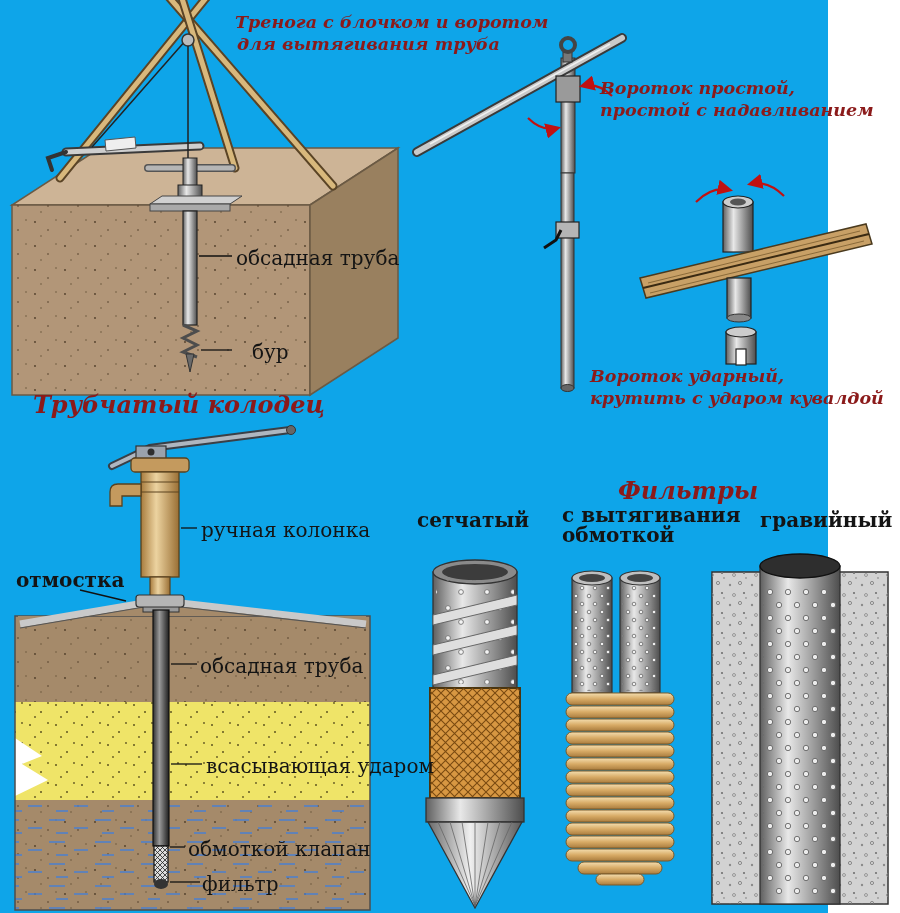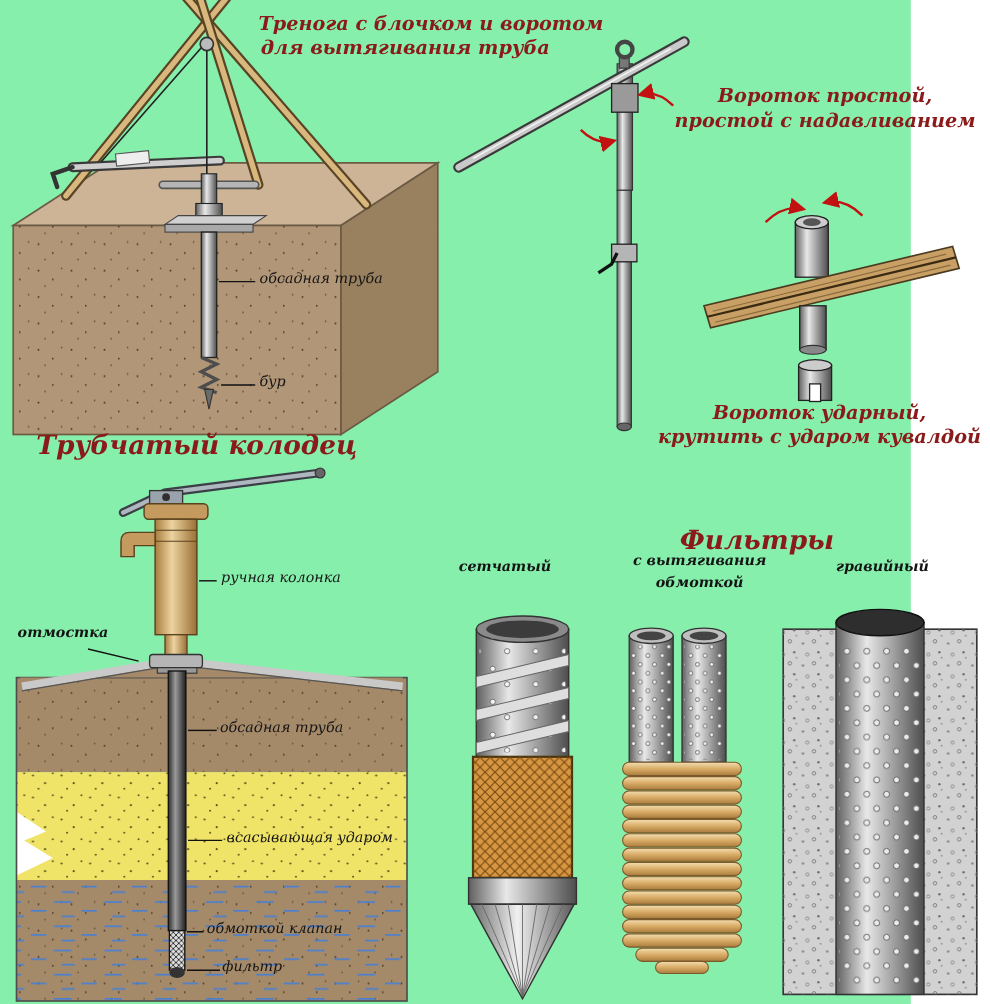--- a/index.html
+++ b/index.html
@@ -1,25 +1,25 @@
 <!DOCTYPE html>
 <html style="--title-color: #8b1a1a; --label-color: #141414; --arrow-color: #c11111; --soil-color: #a58a6a; --sand-color: #efe468; --wood-color: #c8a066;"><head>
 <meta charset="utf-8">
 <style>
   *{margin:0;padding:0;box-sizing:border-box}
   html,body{width:900px;height:913px;background:#fff;overflow:hidden;
     font-family:"DejaVu Serif","Liberation Serif",serif}
-  .canvas{position:relative;width:828px;height:913px;background:#86efac}
+  .canvas{position:relative;width:828px;height:913px;background:#0ea5e9}
   svg.art{position:absolute;left:0;top:0;display:block}
-  .lbl{position:absolute;font-style:italic;font-size:13px;color:#141414;white-space:nowrap}
+  .lbl{position:absolute;font-size:20px;color:#141414;white-space:nowrap}
   .lbl.bold{font-weight:bold}
   .title{position:absolute;font-style:italic;font-weight:bold;font-size:17.5px;
     color:var(--title-color,#8b1a1a);white-space:nowrap}
   .big{font-size:24px}
-  .center{text-align:center;white-space:nowrap}
+  .center{text-align:left;white-space:nowrap}
 </style>
 </head>
 <body>
 
 <div class="canvas">
 
 <svg class="art" width="900" height="913" viewBox="0 0 900 913">
   <defs>
     <linearGradient id="gPipe" x1="0" y1="0" x2="1" y2="0">
       <stop offset="0" stop-color="#5f5f5f"></stop>
@@ -273,21 +273,21 @@
     <line x1="197" y1="664" x2="171" y2="664"></line>
     <line x1="202" y1="764" x2="171" y2="764"></line>
     <line x1="185" y1="847" x2="170" y2="847"></line>
     <line x1="200" y1="882" x2="170" y2="882"></line>
   </g>
 </svg>
 
 <div class="title" style="left:235px;top:12px">Тренога с блочком и воротом</div>
 <div class="title" style="left:237px;top:34px">для вытягивания труба</div>
 <div class="lbl" style="left:236px;top:246px">обсадная труба</div>
-<div class="lbl" style="left:236px;top:340px">бур</div>
+<div class="lbl" style="left:252px;top:340px">бур</div>
 
 <div class="title center" style="left:600px;top:78px;width:300px">Вороток простой,</div>
 <div class="title center" style="left:600px;top:100px;width:300px">простой с надавливанием</div>
 
 <div class="title center" style="left:590px;top:388px;width:310px">крутить с ударом кувалдой</div>
 <div class="title center" style="left:590px;top:366px;width:310px">Вороток ударный,</div>
 
 <div class="title big" style="left:33px;top:390px">Трубчатый колодец</div>
 <div class="lbl" style="left:201px;top:518px">ручная колонка</div>
 <div class="lbl bold" style="left:16px;top:568px">отмостка</div>

